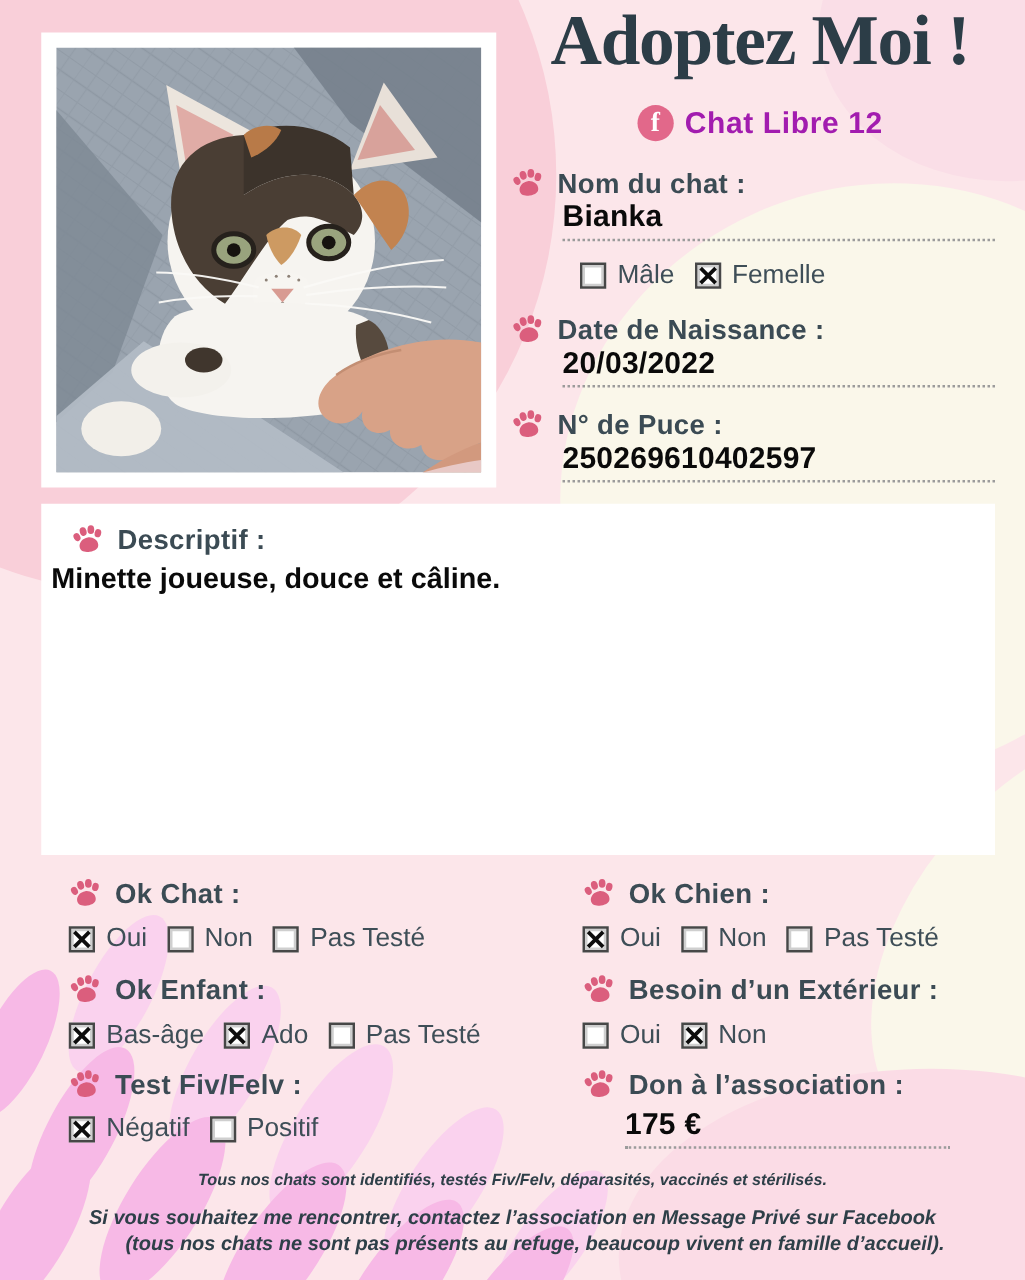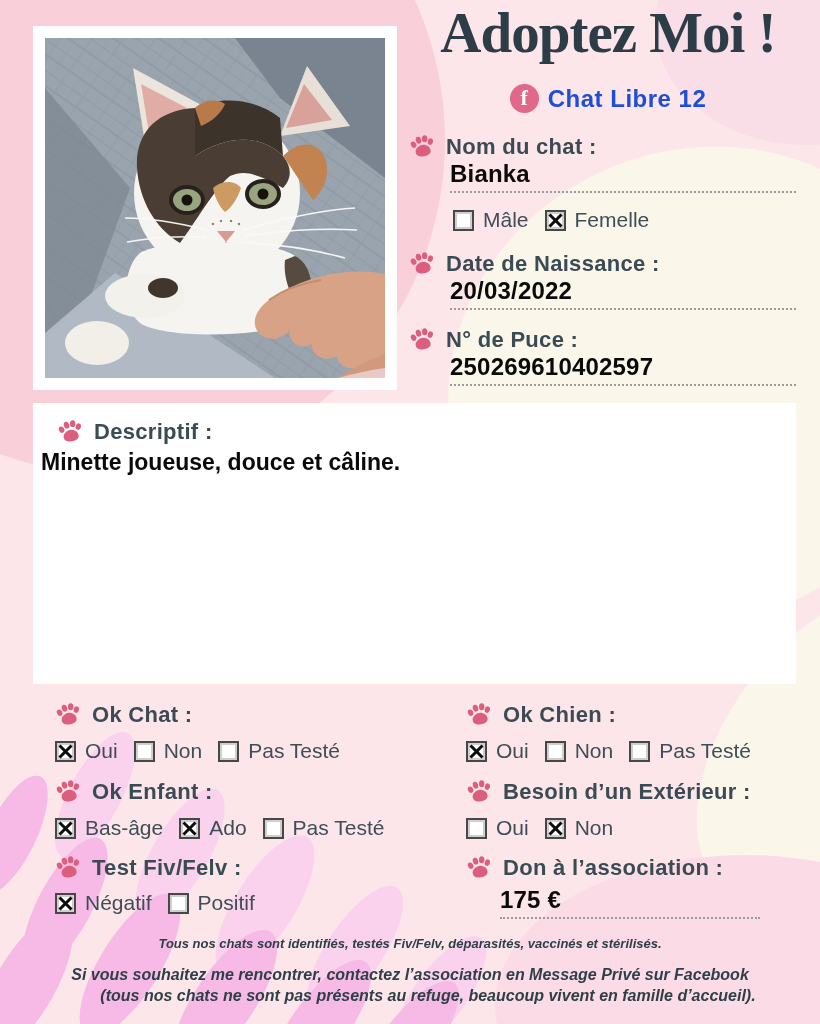--- a/index.html
+++ b/index.html
@@ -12,21 +12,21 @@
   .photo-frame { position:absolute; left:33px; top:26px; width:364px; height:364px; background:#ffffff; padding:12px; }
   .photo-frame svg { display:block; width:340px; height:340px; }
 
   
   .title { position:absolute; left:396px; top:0; width:424px; text-align:center;
            font-family:"Liberation Serif","DejaVu Serif",serif; font-weight:700; font-size:57px;
            color:#2c3d47; letter-spacing:-1px; white-space:nowrap; }
   .fb-row { position:absolute; left:396px; top:84px; width:424px; display:flex; justify-content:center; align-items:center; gap:9px; }
   .fb-circle { width:29px; height:29px; border-radius:50%; background:#e2688a; color:#ffffff; display:flex; align-items:center; justify-content:center;
                font-family:"Liberation Serif","DejaVu Serif",serif; font-weight:700; font-size:22px; line-height:1; padding-bottom:2px; }
-  .fb-name { color:#1d4ed8; font-weight:700; font-size:24px; letter-spacing:0.5px; }
+  .fb-name { color:#a21caf; font-weight:700; font-size:24px; letter-spacing:0.5px; }
 
   
   .label-row { position:absolute; display:flex; align-items:center; gap:11px; }
   .label-row .lbl { font-size:22px; font-weight:700; color:#3b4b54; letter-spacing:0.3px; white-space:nowrap; }
   .paw { width:26px; height:26px; color:#db5e7d; flex:0 0 auto; transform:rotate(-8deg); }
   .paw use { fill:currentColor; }
 
   .value-line { position:absolute; border-bottom:2px dotted #9b9b9b; padding-bottom:3px;
                 font-size:24px; font-weight:700; color:#0a0a0a; letter-spacing:0.2px; white-space:nowrap; }
 
@@ -162,21 +162,21 @@
     </div>
 
     <div class="label-row" style="left:409px; top:134px;">
       <svg class="paw">
           <use href="#paw"></use>
         </svg>
       <span class="lbl">Nom du chat :</span>
     </div>
     <div class="value-line" style="left:450px; top:160px; width:346px;">Bianka</div>
 
-    <div class="cb-row" style="left:453px; top:208px;justify-content:center;">
+    <div class="cb-row" style="left:464px; top:208px;justify-content:center;">
       <span class="opt">
         <span class="cb"></span>
         <span class="cb-label">Mâle</span>
       </span>
       <span class="opt">
         <span class="cb checked"></span>
         <span class="cb-label">Femelle</span>
       </span>
     </div>
 

